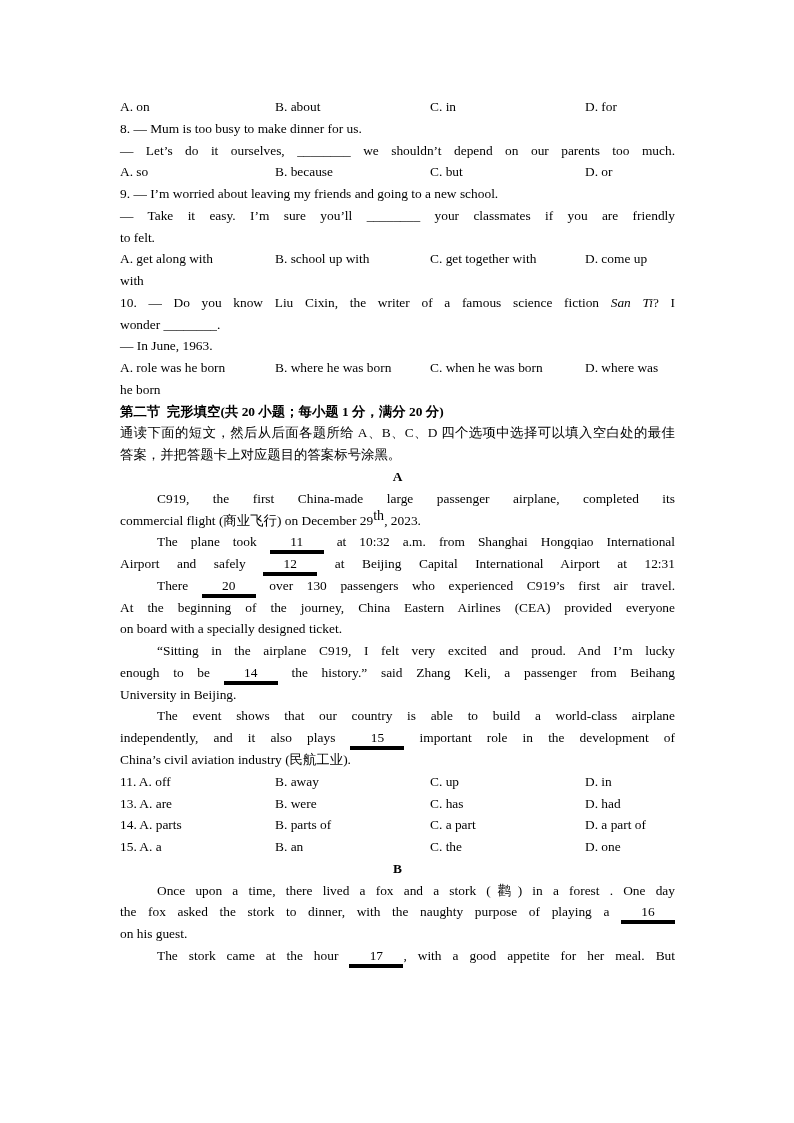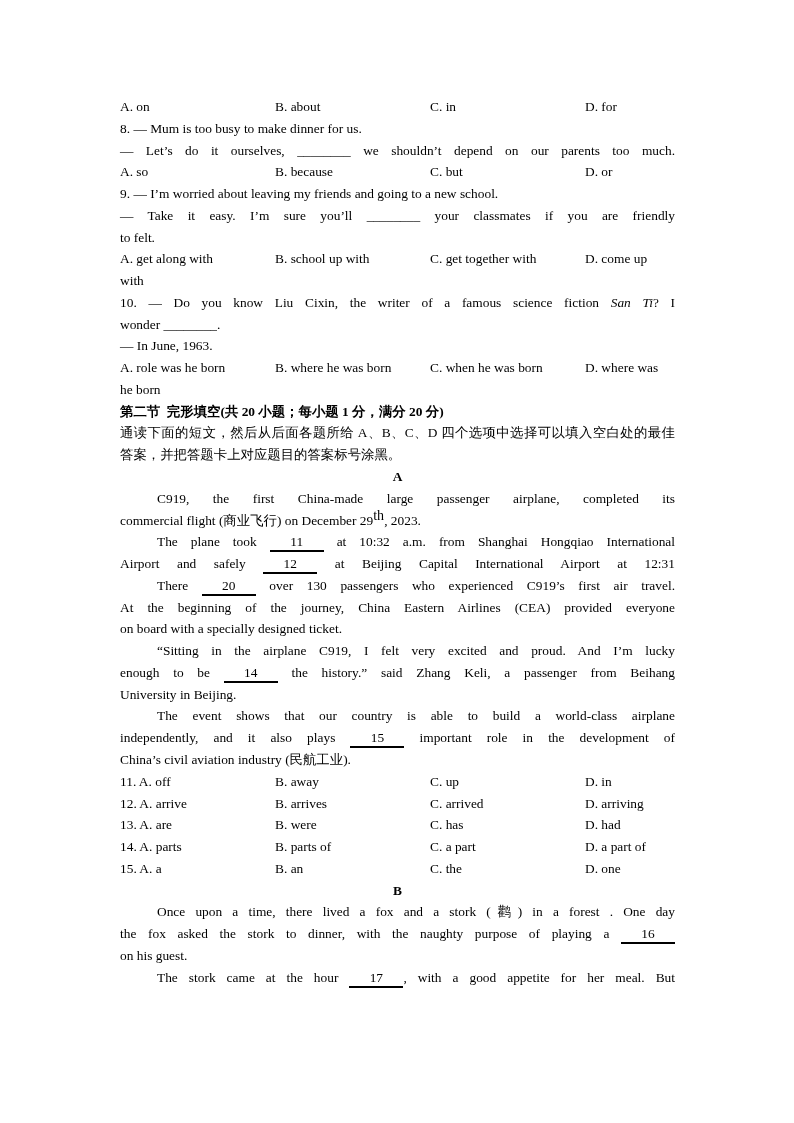--- a/index.html
+++ b/index.html
@@ -36,21 +36,21 @@
   .opts{display:grid;grid-template-columns:155px 155px 155px 90px;}
   .opts span{white-space:nowrap;}
   .blank{
     display:inline-block;
     min-width:50px;
     padding:0 2px;
     text-align:center;
     text-align-last:center;
     text-indent:0;
     line-height:17px;
-    border-bottom:2px solid #000000;
+    border-bottom:4px solid #000000;
   }
   sup{font-size:14px;line-height:0;}
   i{}
 </style>
 </head>
 <body>
 
 <main class="page">
   <div class="content">
       <div class="line opts">
@@ -104,26 +104,20 @@
       <div class="line just ind">The event shows that our country is able to build a world-class airplane</div>
       <div class="line just"><span>independently, and it also plays </span><span class="blank">15</span><span> important role in the development of</span></div>
       <div class="line">China’s civil aviation industry (民航工业).</div>
       <div class="line opts">
         <span>11. A. off</span>
         <span>B. away</span>
         <span>C. up</span>
         <span>D. in</span>
       </div>
       <div class="line opts">
-        <span>12. A. arrive</span>
-        <span>B. arrives</span>
-        <span>C. arrived</span>
-        <span>D. arriving</span>
-      </div>
-      <div class="line opts">
         <span>13. A. are</span>
         <span>B. were</span>
         <span>C. has</span>
         <span>D. had</span>
       </div>
       <div class="line opts">
         <span>14. A. parts</span>
         <span>B. parts of</span>
         <span>C. a part</span>
         <span>D. a part of</span>

